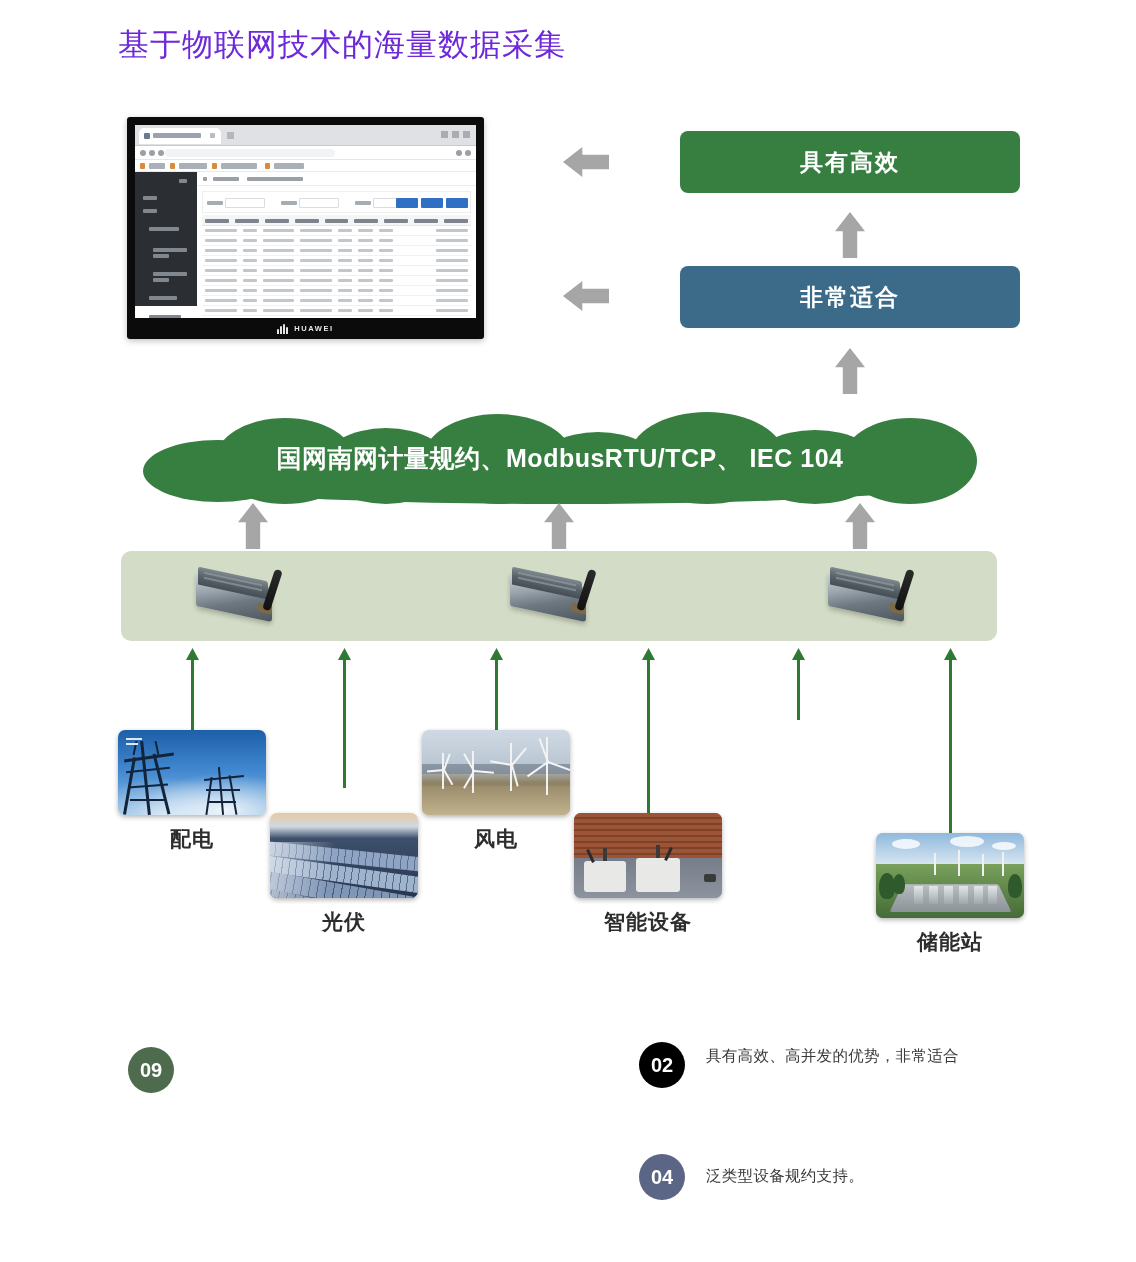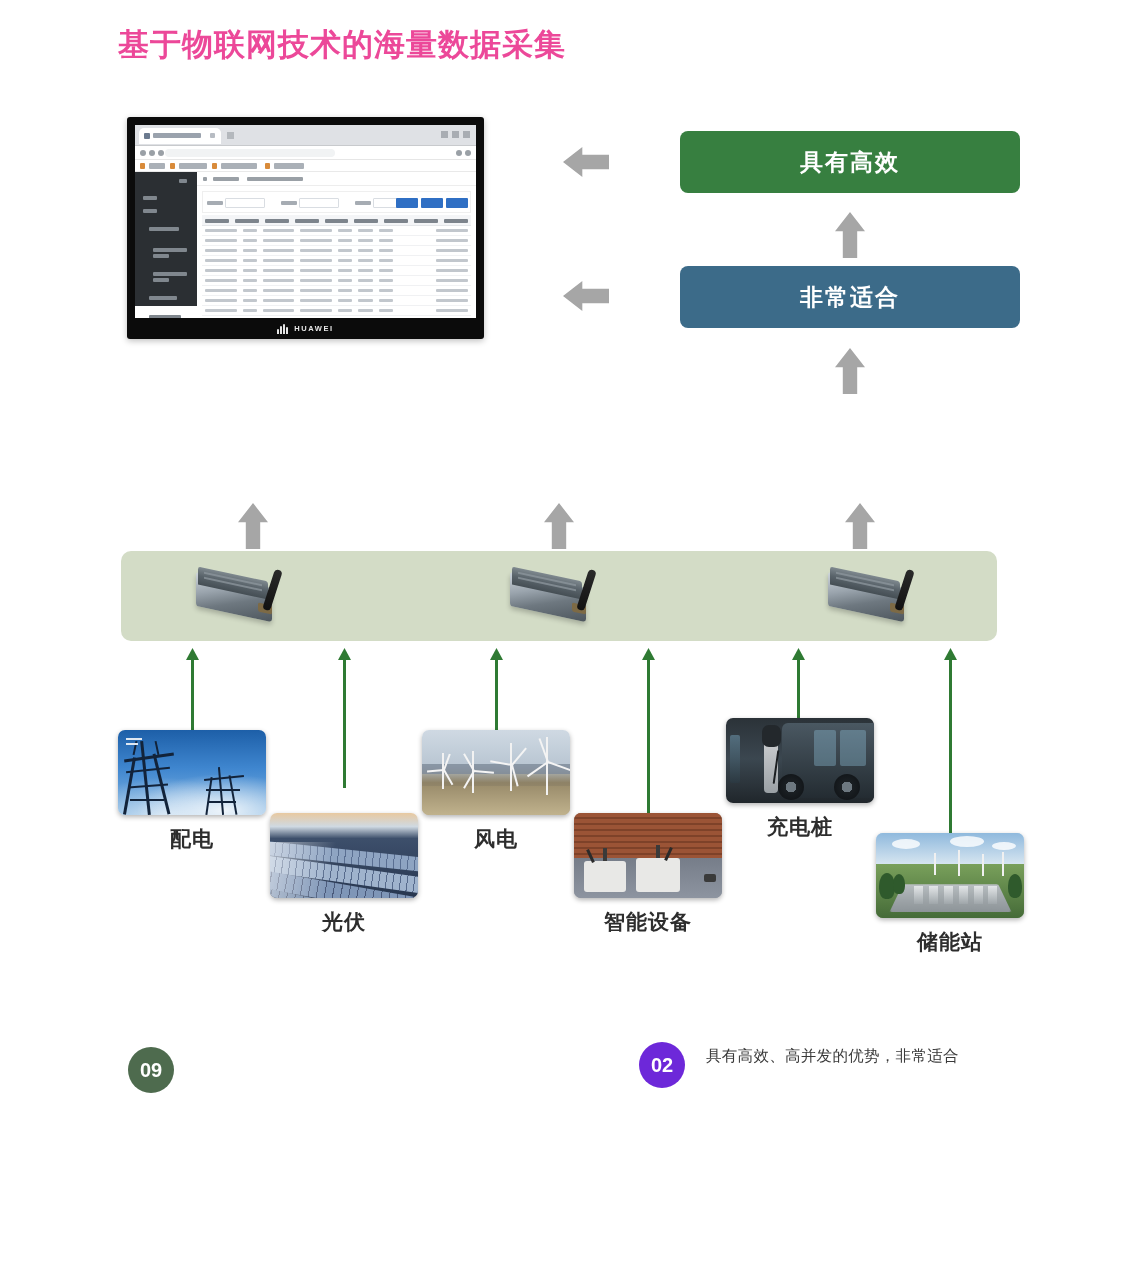--- a/index.html
+++ b/index.html
@@ -10,22 +10,22 @@
     font-family: "Liberation Sans", "DejaVu Sans", sans-serif;
     overflow: hidden;
   }
   #stage { position: relative; width: 1136px; height: 1262px; }
 
   
   .page-title {
     position: absolute;
     left: 118px; top: 24px;
     font-size: 31px;
-    font-weight: bold;
-    color: #ec4899;
+    font-weight: normal;
+    color: #6d28d9;
     letter-spacing: 1px;
     white-space: nowrap;
   }
 
   
   .monitor {
     position: absolute;
     left: 127px; top: 117px;
     width: 357px; height: 222px;
     background: #0b0b0b;
@@ -450,20 +450,32 @@
   <div class="db-box" id="db-persist">
     <span>具有高效</span>
   </div>
   <div class="arrow-up-gray" style="left:835px; top:212px;"></div>
   <div class="db-box" id="db-memory">
     <span>非常适合</span>
   </div>
 
   <div class="arrow-up-gray" id="arrow-cloud-memory"></div>
 
+  <div class="cloud">
+    <span class="lobe" style="left:0px;   top:28px; width:150px; height:62px;"></span>
+    <span class="lobe" style="left:72px;  top:6px;  width:140px; height:86px;"></span>
+    <span class="lobe" style="left:178px; top:16px; width:130px; height:76px;"></span>
+    <span class="lobe" style="left:280px; top:2px;  width:150px; height:90px;"></span>
+    <span class="lobe" style="left:392px; top:20px; width:126px; height:72px;"></span>
+    <span class="lobe" style="left:486px; top:0px;  width:156px; height:92px;"></span>
+    <span class="lobe" style="left:606px; top:18px; width:132px; height:74px;"></span>
+    <span class="lobe" style="left:700px; top:6px;  width:134px; height:86px;"></span>
+    <span class="lobe" style="left:26px;  top:46px; width:790px; height:46px;"></span>
+    <div class="cloud-label">国网南网计量规约、ModbusRTU/TCP、 IEC 104</div>
+  </div>
 
   <div class="arrow-up-gray" id="arrow-gw-cloud-1"></div>
   <div class="arrow-up-gray" id="arrow-gw-cloud-2"></div>
   <div class="arrow-up-gray" id="arrow-gw-cloud-3"></div>
 
   <div class="gw-band"></div>
   <div class="gateway" id="gw-1">
     <span class="gw-body"></span>
     <span class="gw-top"></span>
     <span class="gw-fin" style="left:8px; top:10px; width:58px;"></span>
@@ -610,36 +622,20 @@
             <span class="arm"></span>
             <span class="base"></span>
           <span style="position:absolute;bottom:52%;left:70%;width:3px;height:14px;background:#2b2b2b;transform:rotate(25deg)"></span>
         </div>
         <span style="position:absolute;right:6px;bottom:16px;width:12px;height:8px;background:#3a3a3a;border-radius:2px"></span>
       </div>
     </div>
     <div class="src-label">智能设备</div>
   </div>
 
-  <div class="src" style="left:726px; top:718px;">
-    <div class="src-img">
-      <div class="scene sc-charge">
-        <div class="veh"></div>
-        <span class="win" style="right:8px; top:14%; width:26px; height:42%; border-radius:2px;"></span>
-        <span class="win" style="right:38px; top:14%; width:22px; height:42%; border-radius:2px;"></span>
-        <span class="wheel" style="right:14px;"></span>
-        <span class="wheel" style="right:70px;"></span>
-        <div class="post"></div>
-        <div class="head"></div>
-        <div class="cable"></div>
-        <span style="position:absolute;left:4px;top:20%;width:10px;height:56%;background:linear-gradient(180deg,#5b7a8c,#2b3942);border-radius:2px;opacity:.8"></span>
-      </div>
-    </div>
-    <div class="src-label">充电桩</div>
-  </div>
 
   <div class="src" style="left:876px; top:833px;">
     <div class="src-img">
       <div class="scene sc-store">
         <div class="sky"></div>
         <span class="puff" style="left:16px; top:6px; width:28px; height:10px;"></span>
         <span class="puff" style="left:74px; top:3px; width:34px; height:11px;"></span>
         <span class="puff" style="left:116px; top:9px; width:24px; height:8px;"></span>
         <div class="grass"></div>
         <span class="wt" style="left:58px; top:20px; height:22px;"></span>
@@ -661,23 +657,31 @@
     <div class="src-label">储能站</div>
   </div>
 
   <div class="feature" id="feat-01">
     <div class="feat-circle" style="background:#4E6B4E">
       <span>09</span>
     </div>
   </div>
 
   <div class="feature" id="feat-02">
-    <div class="feat-circle" style="background:#6d28d9">
+    <div class="feat-circle" style="background:#000000">
       <span>02</span>
     </div>
     <div class="feat-text" style="padding-top:2px">
       <span class="l2">具有高效、高并发的优势，非常适合</span>
     </div>
   </div>
 
 
+  <div class="feature" id="feat-04">
+    <div class="feat-circle" style="background:#5B6585">
+      <span>04</span>
+    </div>
+    <div class="feat-text">
+      <span class="l1">泛类型设备规约支持。</span>
+    </div>
+  </div>
 
 </div>
 
 </body></html>

